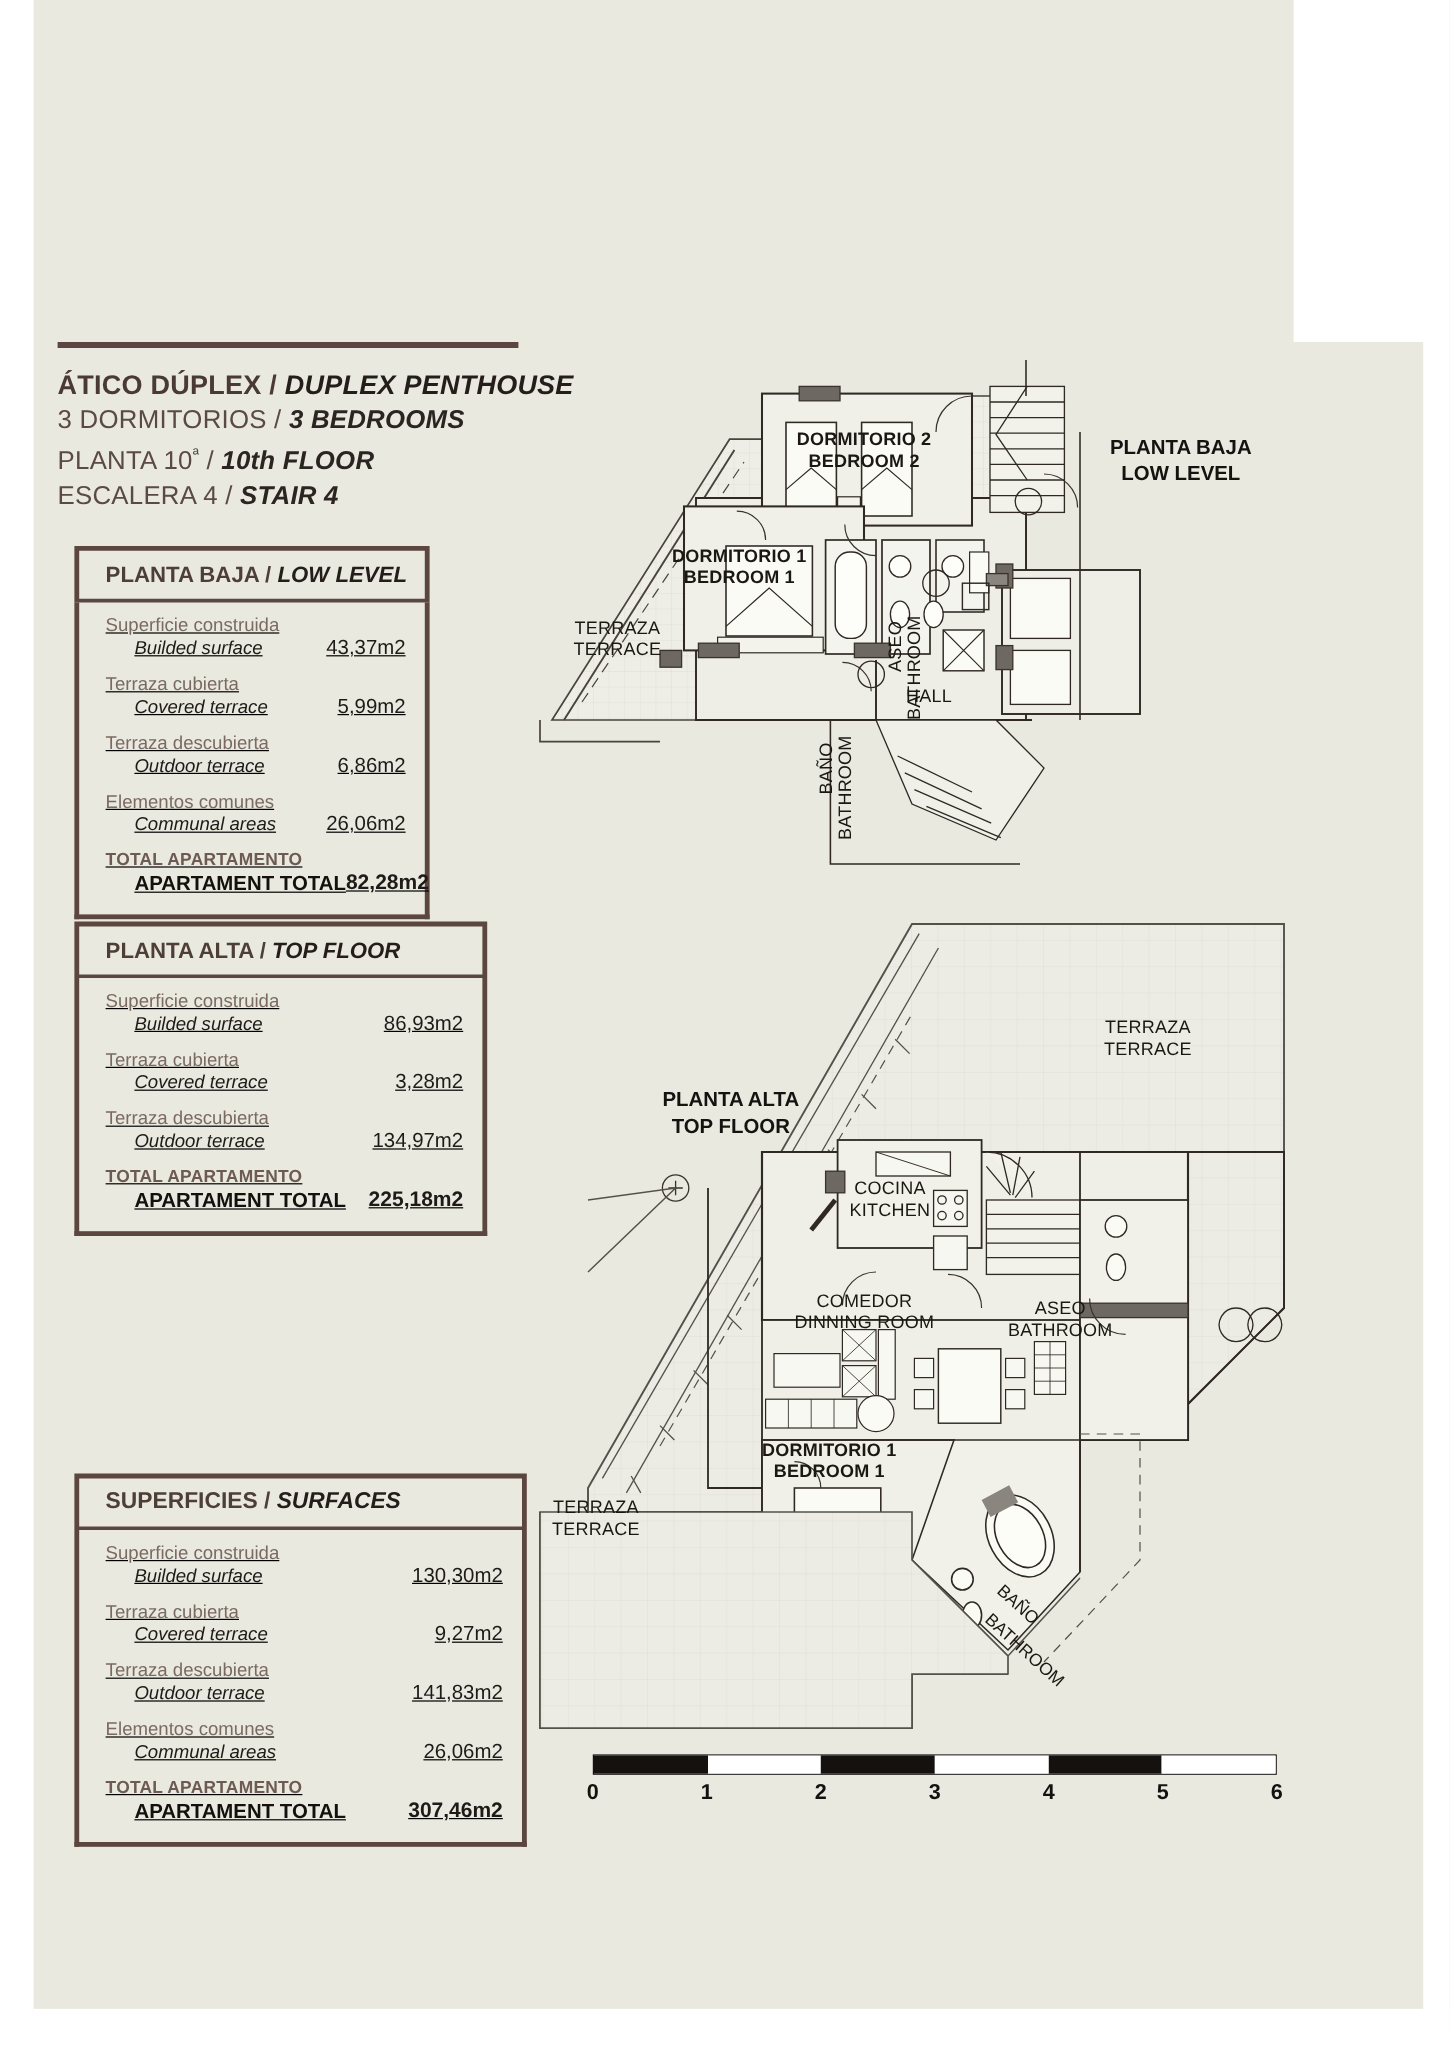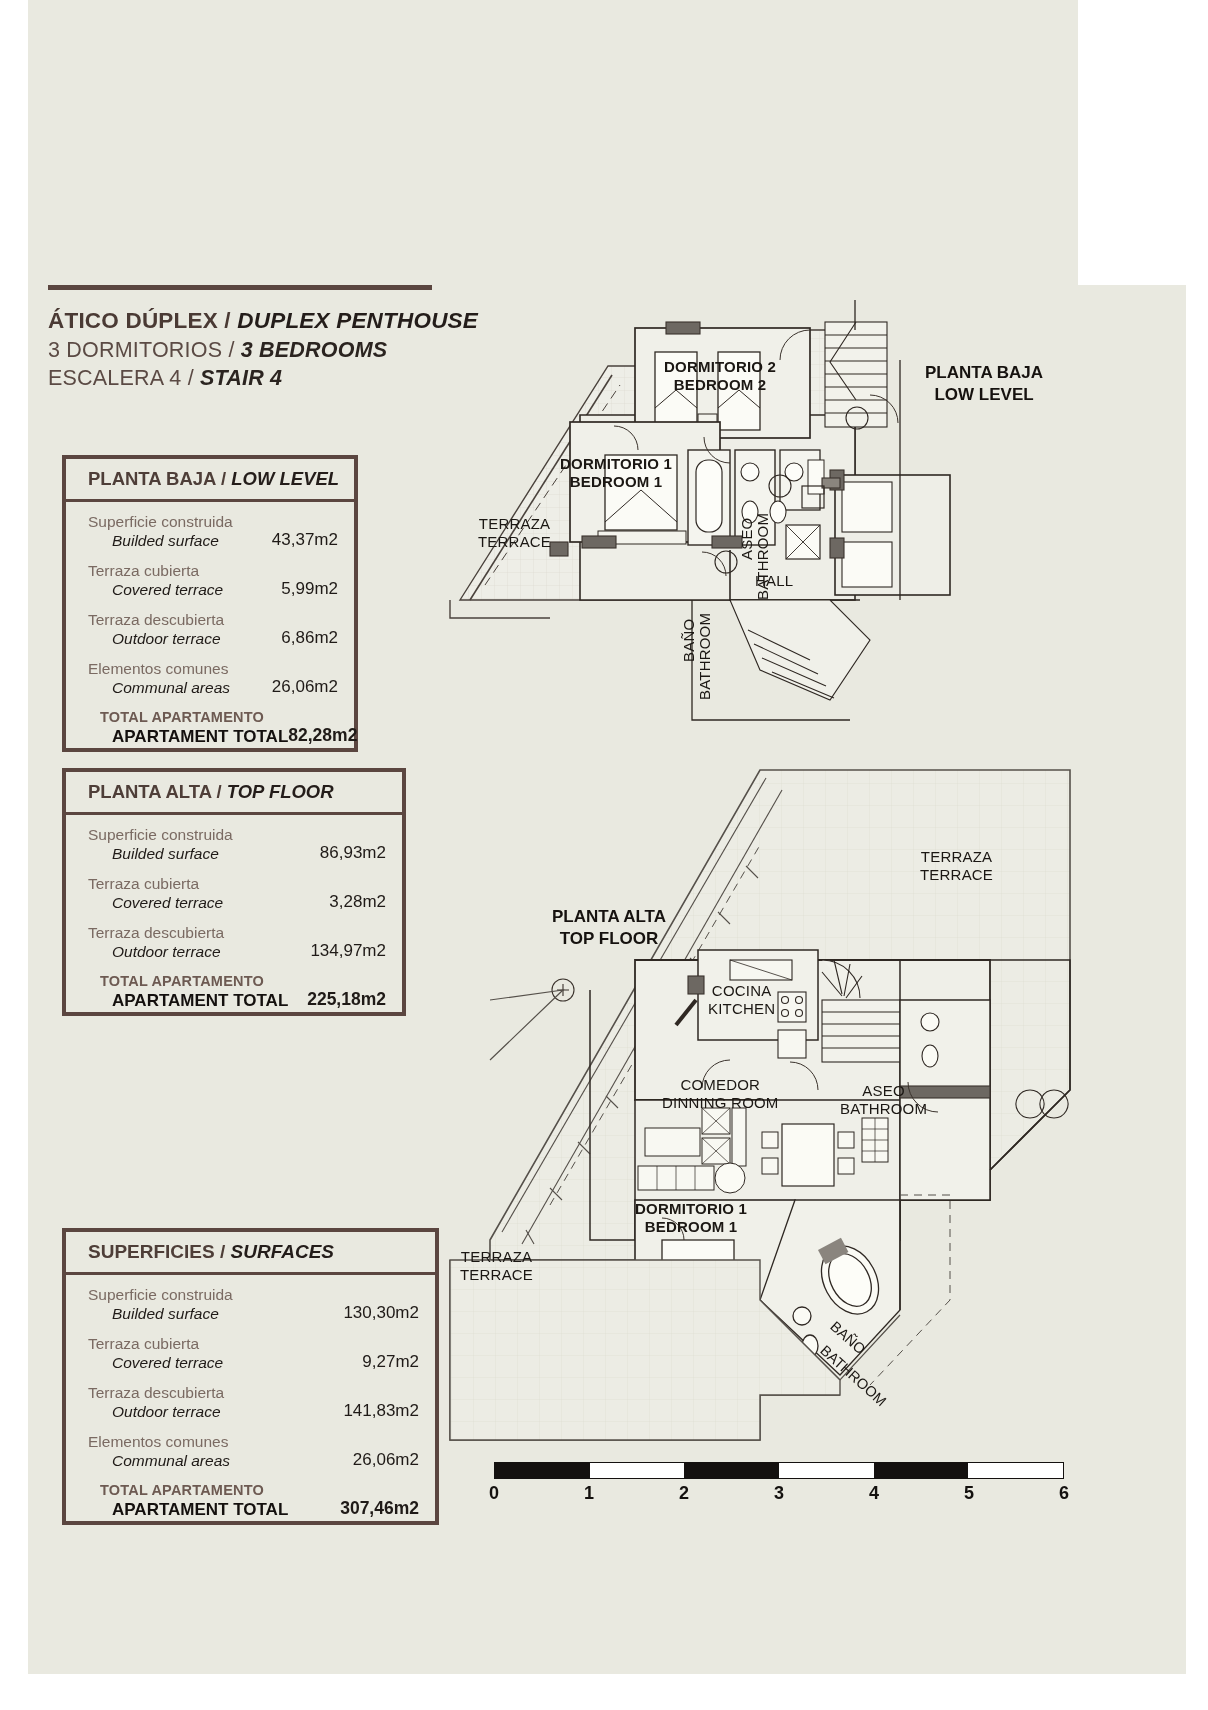--- a/index.html
+++ b/index.html
@@ -36,29 +36,30 @@
   .tbl{position:absolute;background:#e9e9e0;}
   .tbl .hdr{
     border-top:4px solid #5b4640;border-left:4px solid #5b4640;border-right:4px solid #5b4640;
     border-bottom:3px solid #5b4640;
     padding:9px 0 9px 22px;
     font-size:18.5px;font-weight:bold;color:#4e3e38;white-space:nowrap;
   }
   .tbl .hdr .ital{font-style:italic;color:#241d1a;}
   .tbl .body{
     border-left:4px solid #5b4640;border-right:4px solid #5b4640;border-bottom:4px solid #5b4640;
-    padding:10px 16px 0 22px;
+    padding:10px 16px 14px 22px;
+    text-decoration:underline;
   }
   .row{display:flex;justify-content:space-between;align-items:flex-end;margin-bottom:11px;}
   .row:last-child{margin-bottom:2px;}
   .lbls{line-height:19px;}
   .es{font-size:15.5px;color:#7a6a62;white-space:nowrap;}
   .en{font-size:15.5px;font-style:italic;color:#1f1a17;white-space:nowrap;margin-left:24px;}
   .val{font-size:17px;color:#1f1a17;white-space:nowrap;padding-bottom:0px;}
-  .row.total .es{font-weight:bold;font-size:14.5px;letter-spacing:.2px;color:#6d5a52;font-style:normal;margin-left:12px;}
+  .row.total .es{font-weight:bold;font-size:14.5px;letter-spacing:.2px;color:#6d5a52;font-style:normal;}
   .row.total .en{font-weight:bold;font-size:17px;font-style:normal;color:#14100e;}
   .row.total .val{font-weight:bold;font-size:17.5px;}
 
   #tbl-low{left:62px;top:455px;width:296px;}
   #tbl-top{left:62px;top:768px;width:344px;}
   #tbl-surf{left:62px;top:1228px;width:377px;}
   #tbl-surf .hdr{font-size:19px;}
 
   
   .plan{position:absolute;left:430px;top:300px;width:760px;height:1260px;}
@@ -91,20 +92,21 @@
 <div class="page">
   <div class="notch-left"></div>
   <div class="notch-tr"></div>
   <div class="notch-right"></div>
   <div class="notch-bottom"></div>
 
   <div class="rule-top"></div>
   <div class="title-block">
     <div class="t-line big"><span>ÁTICO DÚPLEX</span><span> / </span><span class="ital">DUPLEX PENTHOUSE</span></div>
     <div class="t-line"><span>3 DORMITORIOS</span><span> / </span><span class="ital">3 BEDROOMS</span></div>
+    <div class="t-line"><span>PLANTA 10</span><span class="sup">ª</span><span> / </span><span class="ital">10th FLOOR</span></div>
     <div class="t-line"><span>ESCALERA 4</span><span> / </span><span class="ital">STAIR 4</span></div>
   </div>
 
   <div class="tbl" id="tbl-low">
     <div class="hdr"><span>PLANTA BAJA</span><span> / </span><span class="ital">LOW LEVEL</span></div>
     <div class="body">
       <div class="row">
         <div class="lbls">
             <div class="es">Superficie construida</div>
             <div class="en">Builded surface</div>

